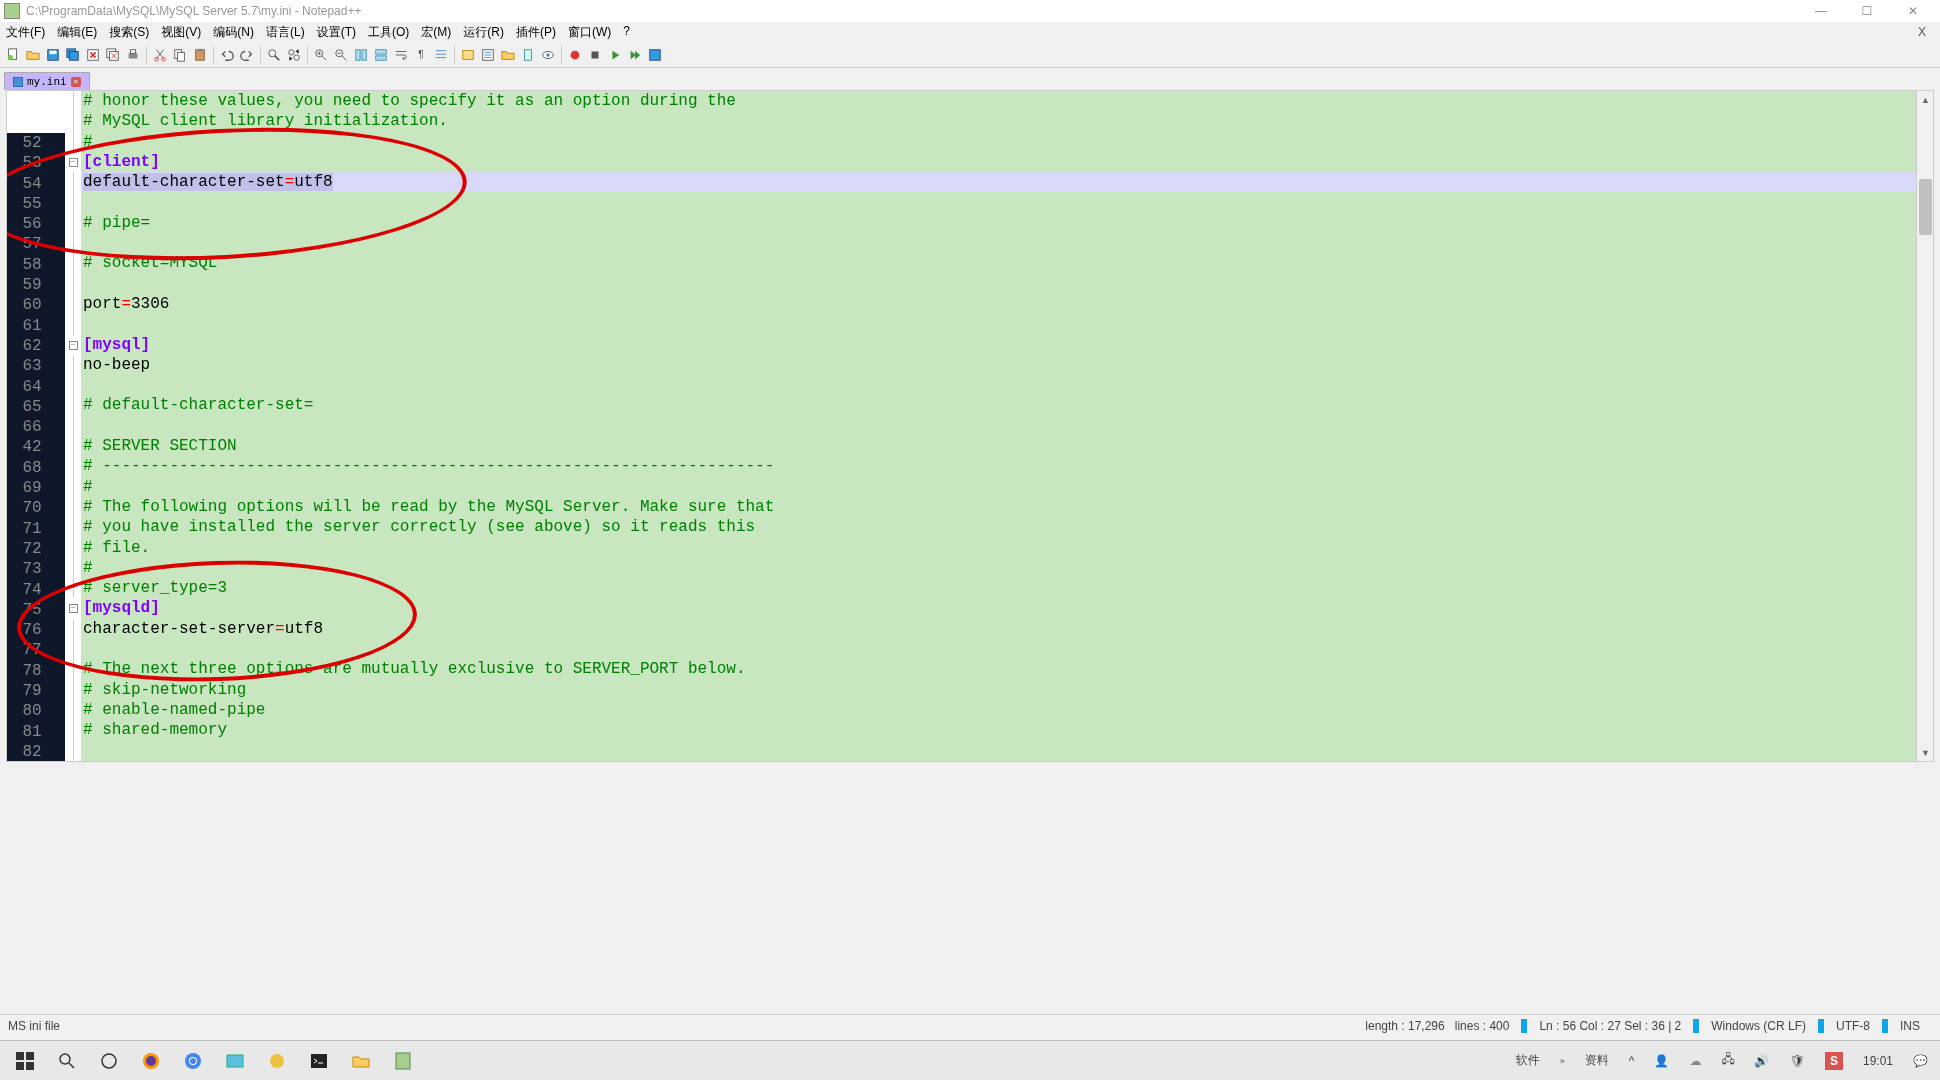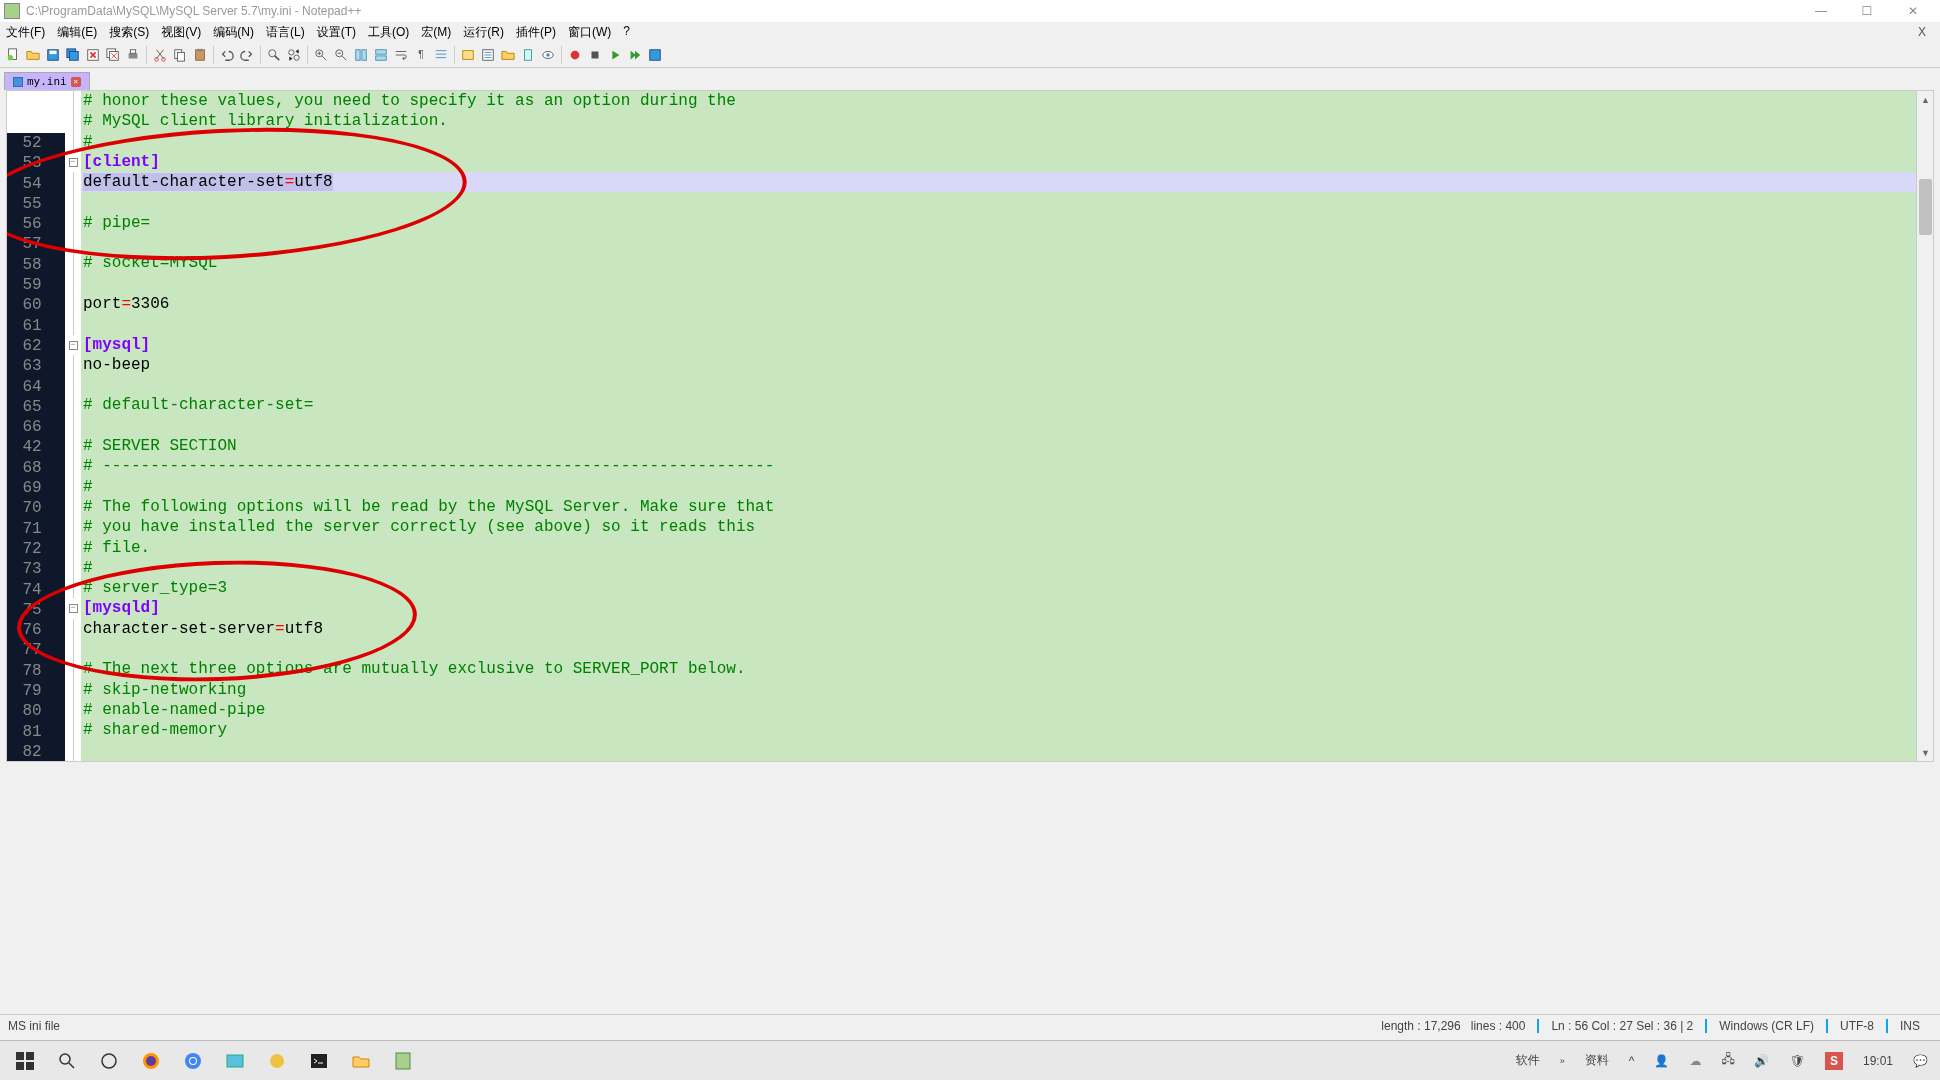--- a/index.html
+++ b/index.html
@@ -47,21 +47,21 @@
 .c-val { color: #000000; }
 .vscrollbar { position: absolute; right: 0; top: 0; width: 17px; height: 100%; background: #f0f0f0; border-left: 1px solid #ccc; }
 .vscrollbar .vthumb { position: absolute; left: 2px; width: 13px; background: #c0c0c0; border-radius: 2px; }
 .vscrollbar .varrow { position: absolute; left: 0; width: 17px; height: 17px; display: flex; align-items: center; justify-content: center; color: #666; font-size: 9px; }
 
 
 .annot { position: absolute; border: 4px solid #d00; border-radius: 50%; pointer-events: none; }
 
 
 .statusbar { position: absolute; bottom: 44px; left: 0; right: 0; height: 22px; background: #f0f0f0; border-top: 1px solid #ccc; display: flex; align-items: center; font-size: 12px; color: #444; padding: 0 8px; }
-.statusbar .scell { padding: 0 12px; border-right: 2px solid #0ea5e9; }
+.statusbar .scell { padding: 0 12px; border-right: 6px solid #0ea5e9; }
 .statusbar .scell:last-child { border-right: none; }
 .statusbar .sflex { flex: 1; }
 
 
 .wtaskbar { position: absolute; bottom: 0; left: 0; right: 0; height: 40px; background: #e8e8e8; border-top: 1px solid #bbb; display: flex; align-items: center; padding: 0 4px; }
 .wtaskbar .tbicon { width: 42px; height: 40px; display: flex; align-items: center; justify-content: center; }
 .wtaskbar .tray { margin-left: auto; display: flex; align-items: center; gap: 20px; padding-right: 8px; color: #444; font-size: 12px; }
 .wtaskbar .tray span { display: flex; align-items: center; }
 </style>
 </head>

